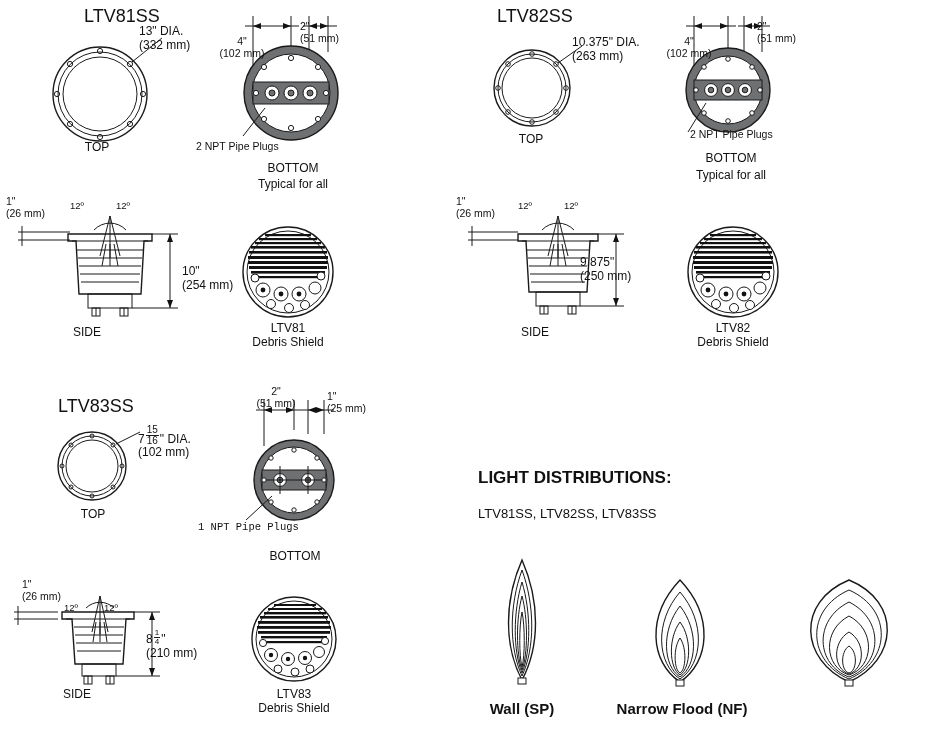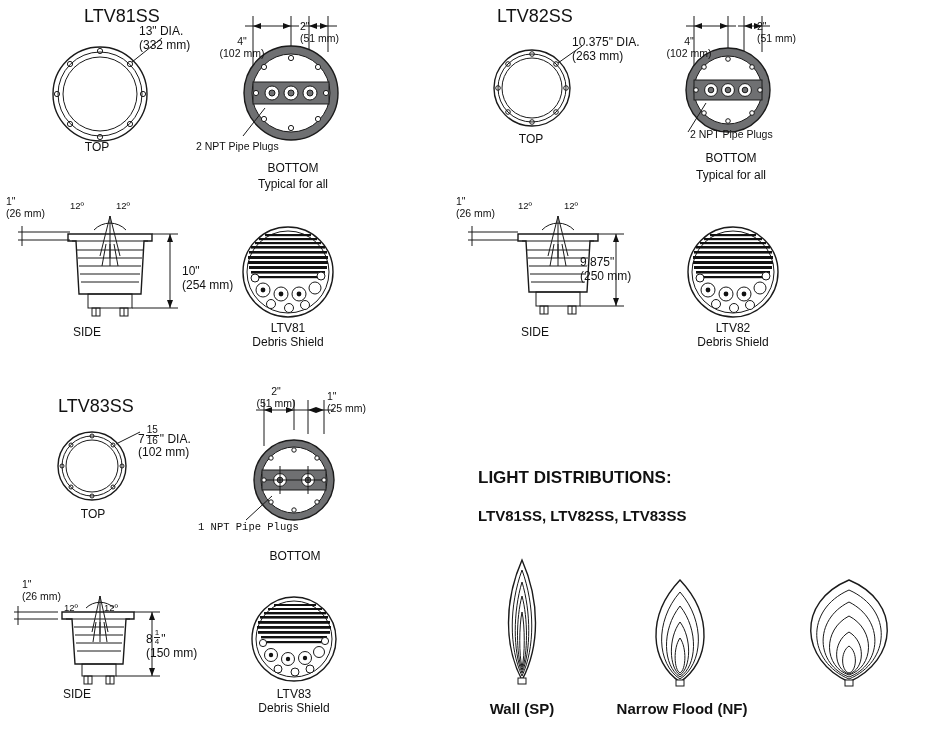--- a/index.html
+++ b/index.html
@@ -499,21 +499,21 @@
 <div class="abs lbl small" style="left:22px;top:578px;">
   <div>1"</div>
   <div>(26 mm)</div>
 </div>
 <div class="abs lbl tiny" style="left:64px;top:603px;">12º</div>
 <div class="abs lbl tiny" style="left:104px;top:603px;">12º</div>
 <div class="abs lbl" style="left:146px;top:629px;">
   <div>
     <span>8</span><span style="display:inline-block;vertical-align:-0.15em;font-size:8px;line-height:1;text-align:center;margin:0 1px;"><span style="display:block;border-bottom:1px solid #1a1a1a;padding:0 1px;">1</span><span style="display:block;padding:0 1px;">4</span></span><span>"</span>
   </div>
-  <div>(150 mm)</div>
+  <div>(210 mm)</div>
 </div>
 <div class="abs lbl ctr" style="left:52px;top:688px;width:50px;">SIDE</div>
 
 <div class="abs" style="left:244px;top:594px;">
   <svg width="100" height="90" viewBox="0 0 100 90">
     <circle class="ln med fillwhite" cx="50" cy="45" r="42"></circle>
     <circle class="ln thin" cx="50" cy="45" r="38"></circle>
     <g class="fillblack" stroke="none">
       <rect x="30" y="10" width="42" height="2"></rect>
       <rect x="24" y="14" width="54" height="2"></rect>
@@ -542,21 +542,21 @@
       <circle cx="61" cy="64" r="2.2"></circle>
     </g>
   </svg>
 </div>
 <div class="abs lbl ctr" style="left:234px;top:688px;width:120px;">
   <div>LTV83</div>
   <div>Debris Shield</div>
 </div>
 
 <div class="abs lbl bigger" style="left:478px;top:468px;">LIGHT DISTRIBUTIONS:</div>
-<div class="abs lbl" style="left:478px;top:507px;font-size:15px;font-weight:bold;">LTV81SS, LTV82SS, LTV83SS</div>
+<div class="abs lbl" style="left:478px;top:507px;font-size:13px;">LTV81SS, LTV82SS, LTV83SS</div>
 
 <div class="abs" style="left:482px;top:556px;">
   <svg width="80" height="130" viewBox="0 0 80 130">
     <path class="ln med" d="M40 4 C 58 45, 58 90, 40 124 C 22 90, 22 45, 40 4 Z"></path>
     <path class="ln thin" d="M40 14 C 53 50, 53 92, 40 120 C 27 92, 27 50, 40 14 Z"></path>
     <path class="ln thin" d="M40 26 C 49 56, 49 95, 40 117 C 31 95, 31 56, 40 26 Z"></path>
     <path class="ln thin" d="M40 40 C 46 62, 46 98, 40 114 C 34 98, 34 62, 40 40 Z"></path>
     <path class="ln thin" d="M40 56 C 43 70, 43 100, 40 111 C 37 100, 37 70, 40 56 Z"></path>
     <rect class="ln thin fillwhite" x="36" y="122" width="8" height="6"></rect>
   </svg>

